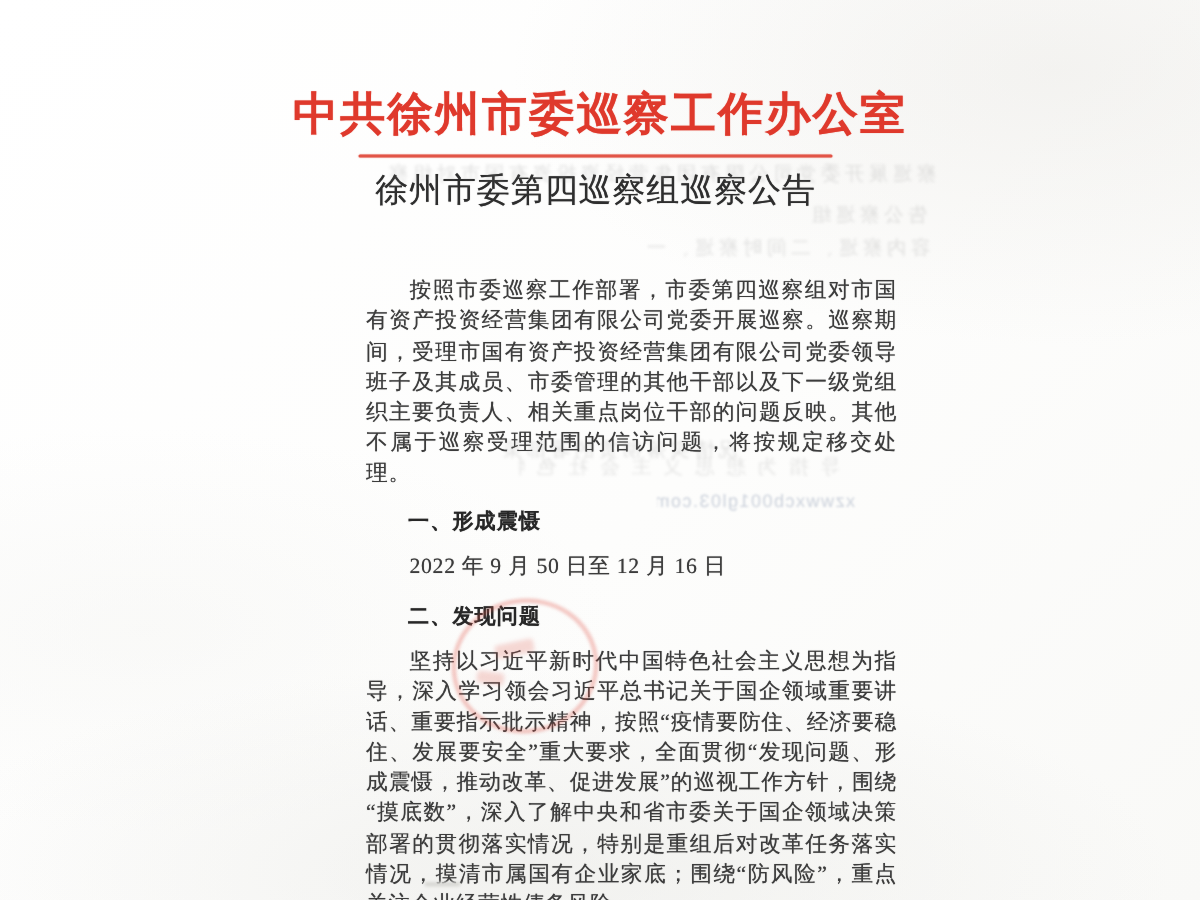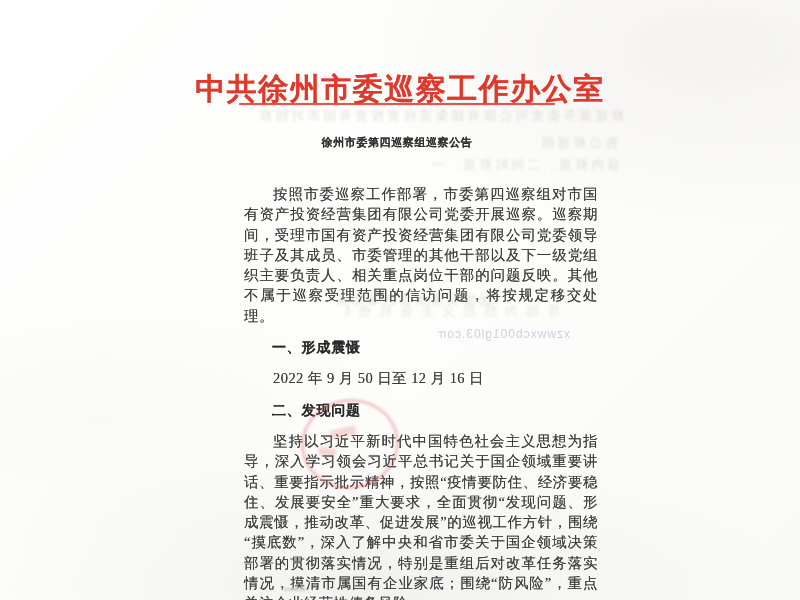--- a/index.html
+++ b/index.html
@@ -17,31 +17,30 @@
       linear-gradient(135deg,#ffffff 0%, #fdfdfc 55%, #f9f9f7 100%);
   }
   
   .org-title{
     position:absolute;top:60px;left:0;width:800px;
     text-align:center;
     font-size:30px;line-height:34px;font-weight:700;
     color:#df392c;letter-spacing:1.5px;
     text-shadow:0 0 0.6px rgba(223,57,44,0.75);
     transform:translateX(0px);
-    margin-top:12px;
   }
   .title-underline{
     position:absolute;top:103px;left:239px;width:316px;height:2px;
     background:#e04334;opacity:0.9;border-radius:1px;
     box-shadow:0 0 1px rgba(224,67,52,0.6);
   }
   .doc-title{
-    position:absolute;top:131px;left:0;width:794px;
+    position:absolute;top:116px;left:0;width:794px;
     text-align:center;
-    font-size:11px;line-height:22px;font-weight:700;
+    font-size:22px;line-height:22px;font-weight:400;
     color:#2e2e2e;letter-spacing:0.6px;
     text-shadow:0 0 0.5px rgba(46,46,46,0.8);
   }
   
   .doc-body{
     position:absolute;left:233px;top:173px;width:376px;
     font-size:14.5px;line-height:20.3px;
     letter-spacing:0.45px;color:#3c3c3c;
     text-align:justify;
     text-shadow:0 0 0.5px rgba(70,70,70,0.75);

